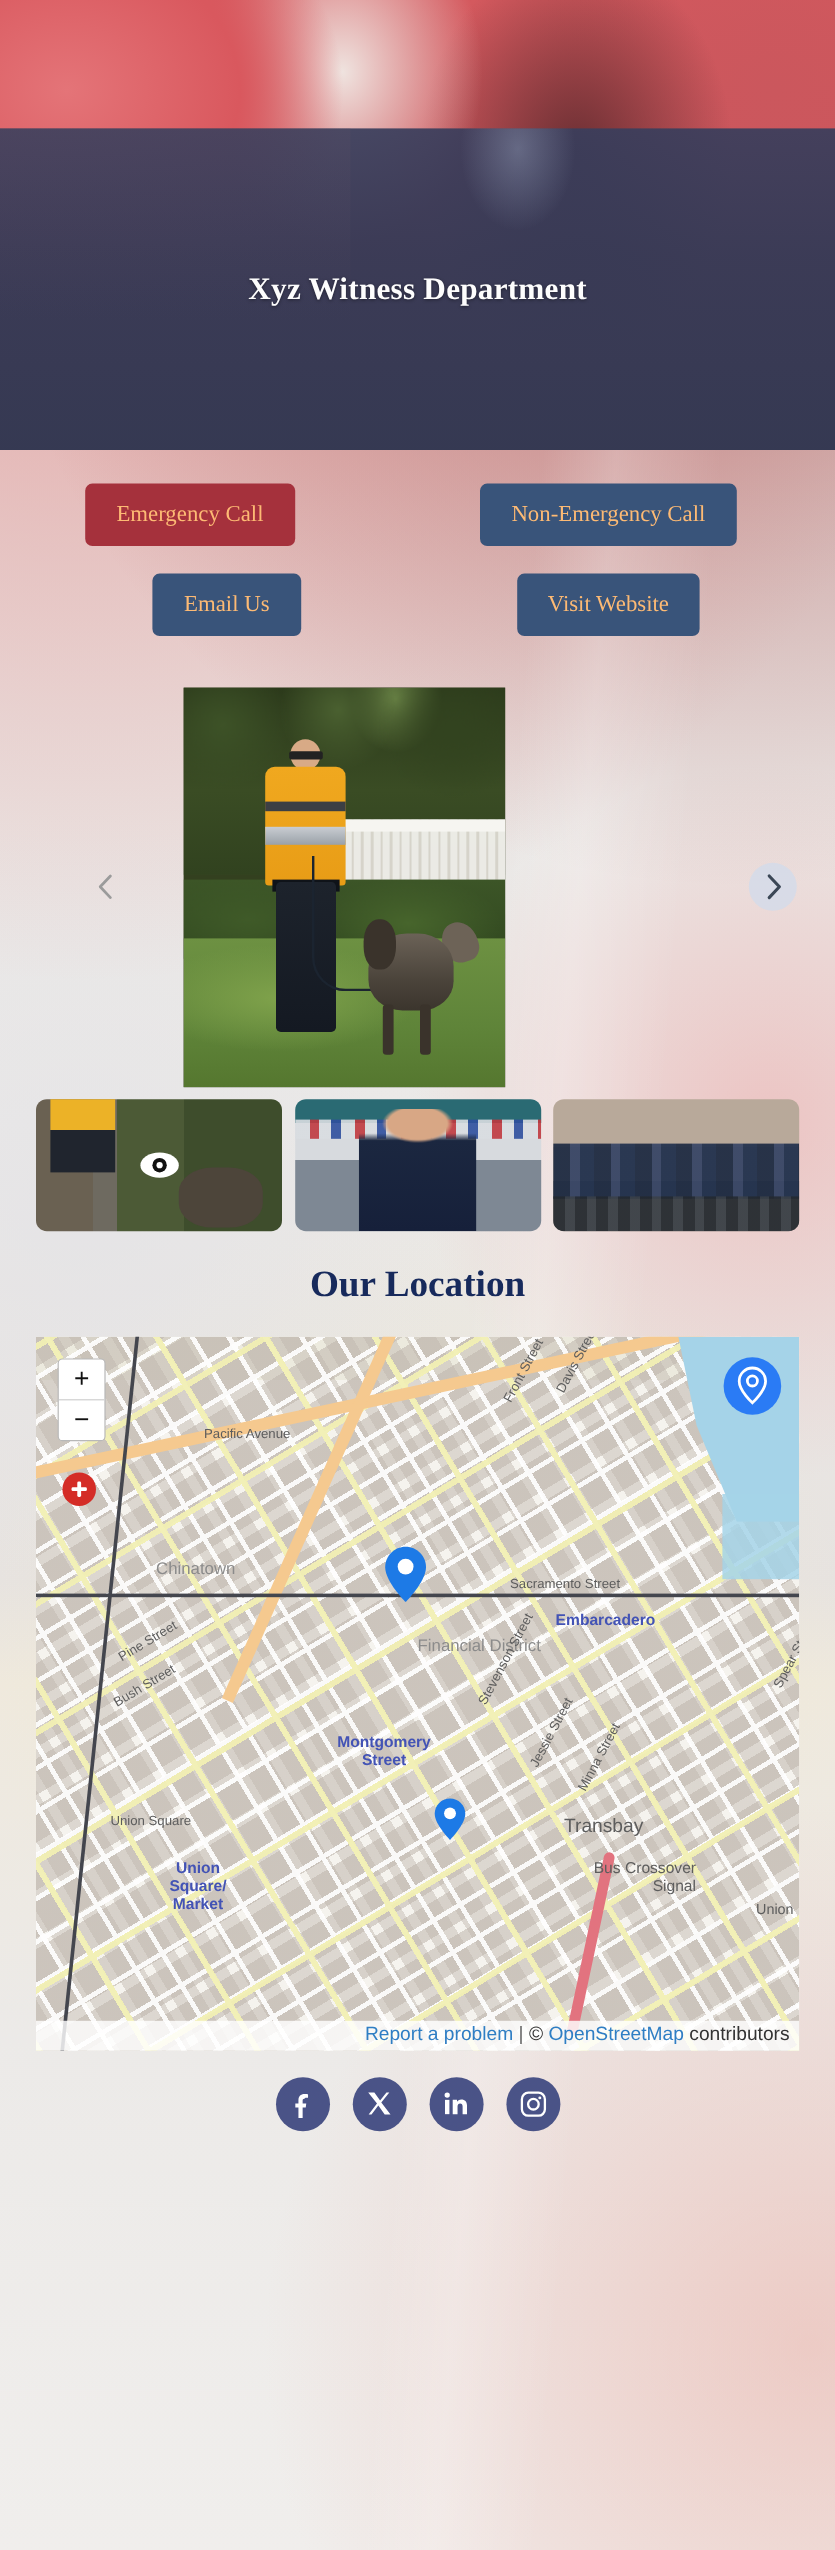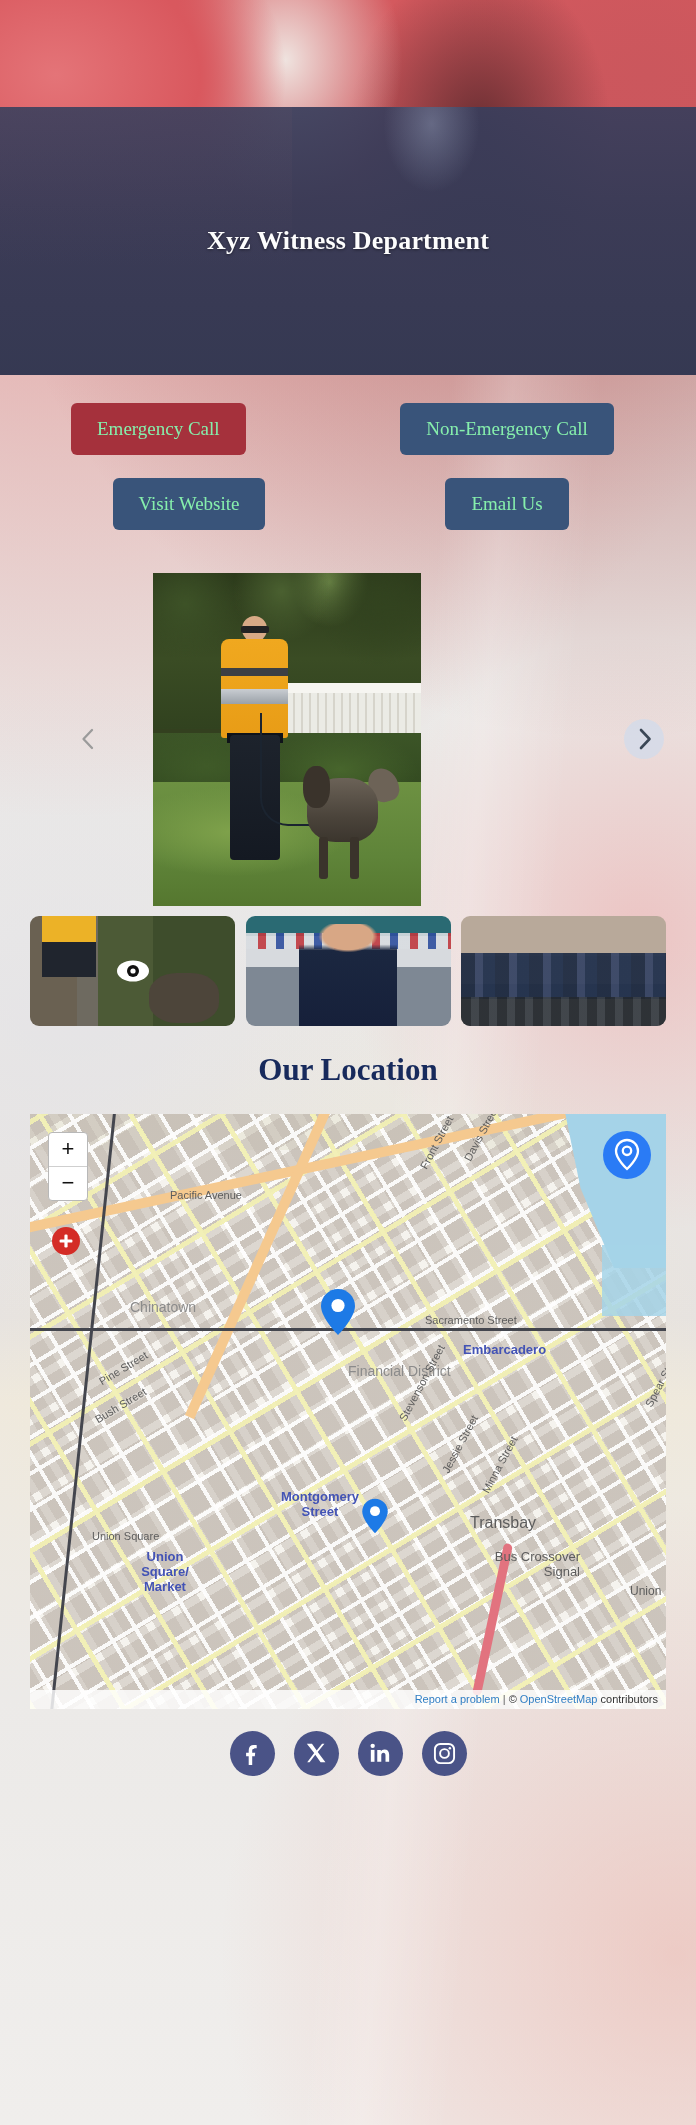--- a/index.html
+++ b/index.html
@@ -94,21 +94,21 @@
     margin-top: 28px;
   }
   .cell { display: flex; }
   .cell.left  { justify-content: flex-start; padding-left: 41px; }
   .cell.right { justify-content: center; }
   .cell.left2 { justify-content: center; }
   .cell.right2{ justify-content: center; }
 
   .pill {
     border: none; border-radius: 6px;
-    color: #86efac;
+    color: #fdba74;
     font-family: "Liberation Serif", serif;
     font-size: 19px;
     padding: 15px 26px;
     line-height: 1.15;
     white-space: nowrap;
   }
   .pill.danger { background: #a5313c; }
   .pill.primary { background: #39547a; }
 
   
@@ -393,21 +393,21 @@
     display: flex; align-items: center; justify-content: center;
   }
   .pin-main { position: absolute; left: 290px; top: 174px; }
   .pin-small { position: absolute; left: 330px; top: 382px; transform: scale(.9); }
 
   .attrib {
     position: absolute; left: 0; right: 0; bottom: 0;
     background: rgba(255,255,255,.82);
     text-align: right;
     font-family: "Liberation Sans", sans-serif;
-    font-size: 11px; color: #333;
+    font-size: 16px; color: #333;
     padding: 3px 8px 4px 0;
   }
   .attrib a { color: #2f7ec4; text-decoration: none; }
   .attrib .sep { color: #666; }
 
   
   .social {
     position: relative; z-index: 2;
     display: flex; justify-content: center; gap: 19px;
     margin-top: 22px;
@@ -432,25 +432,25 @@
 <main class="main">
 
 
   <div class="btn-grid">
     <div class="cell left">
       <button class="pill danger">Emergency Call</button>
     </div>
     <div class="cell right">
       <button class="pill primary">Non-Emergency Call</button>
     </div>
+    <div class="cell left2">
+      <button class="pill primary">Email Us</button>
+    </div>
     <div class="cell right2">
       <button class="pill primary">Visit Website</button>
-    </div>
-    <div class="cell left2">
-      <button class="pill primary">Email Us</button>
     </div>
   </div>
 
   <section class="carousel">
     <div class="carousel-main">
       <div class="k9-photo">
         <div class="trees"></div>
         <div class="fence"></div>
         <div class="fencecap"></div>
         <div class="hedge"></div>
@@ -518,22 +518,22 @@
     <div class="map-red"></div>
 
     <span class="map-label big" style="left:100px;top:185px;">Chinatown</span>
     <span class="map-label big" style="left:318px;top:249px;">Financial District</span>
     <span class="map-label" style="left:395px;top:200px;">Sacramento Street</span>
     <span class="map-label" style="left:140px;top:75px;">Pacific Avenue</span>
     <span class="map-label rot" style="left:437px;top:40px;">Davis Street</span>
     <span class="map-label rot" style="left:393px;top:48px;">Front Street</span>
     <span class="map-label rot2" style="left:70px;top:262px;">Pine Street</span>
     <span class="map-label rot2" style="left:66px;top:300px;">Bush Street</span>
-    <span class="map-label blue" style="left:250px;top:330px;width:80px;white-space:normal;text-align:center;margin-top:45px;">Montgomery Street</span>
-    <span class="map-label" style="left:62px;top:416px;">Union Square</span>
+    <span class="map-label blue" style="left:250px;top:330px;width:80px;white-space:normal;text-align:center;">Montgomery Street</span>
+    <span class="map-label" style="left:62px;top:398px;">Union Square</span>
     <span class="map-label blue" style="left:100px;top:435px;width:70px;white-space:normal;text-align:center;">Union Square/ Market</span>
     <span class="map-label rot" style="left:415px;top:352px;">Jessie Street</span>
     <span class="map-label rot" style="left:455px;top:372px;">Minna Street</span>
     <span class="map-label rot" style="left:372px;top:300px;">Stevenson Street</span>
     <span class="map-label blue" style="left:433px;top:228px;">Embarcadero</span>
     <span class="map-label rot" style="left:618px;top:286px;">Spear Street</span>
     <span class="map-label" style="left:440px;top:400px;font-size:16px;">Transbay</span>
     <span class="map-label" style="left:440px;top:435px;width:110px;white-space:normal;text-align:right;font-size:13px;">Bus Crossover Signal</span>
     <span class="map-label" style="left:600px;top:470px;font-size:12px;">Union</span>
 

